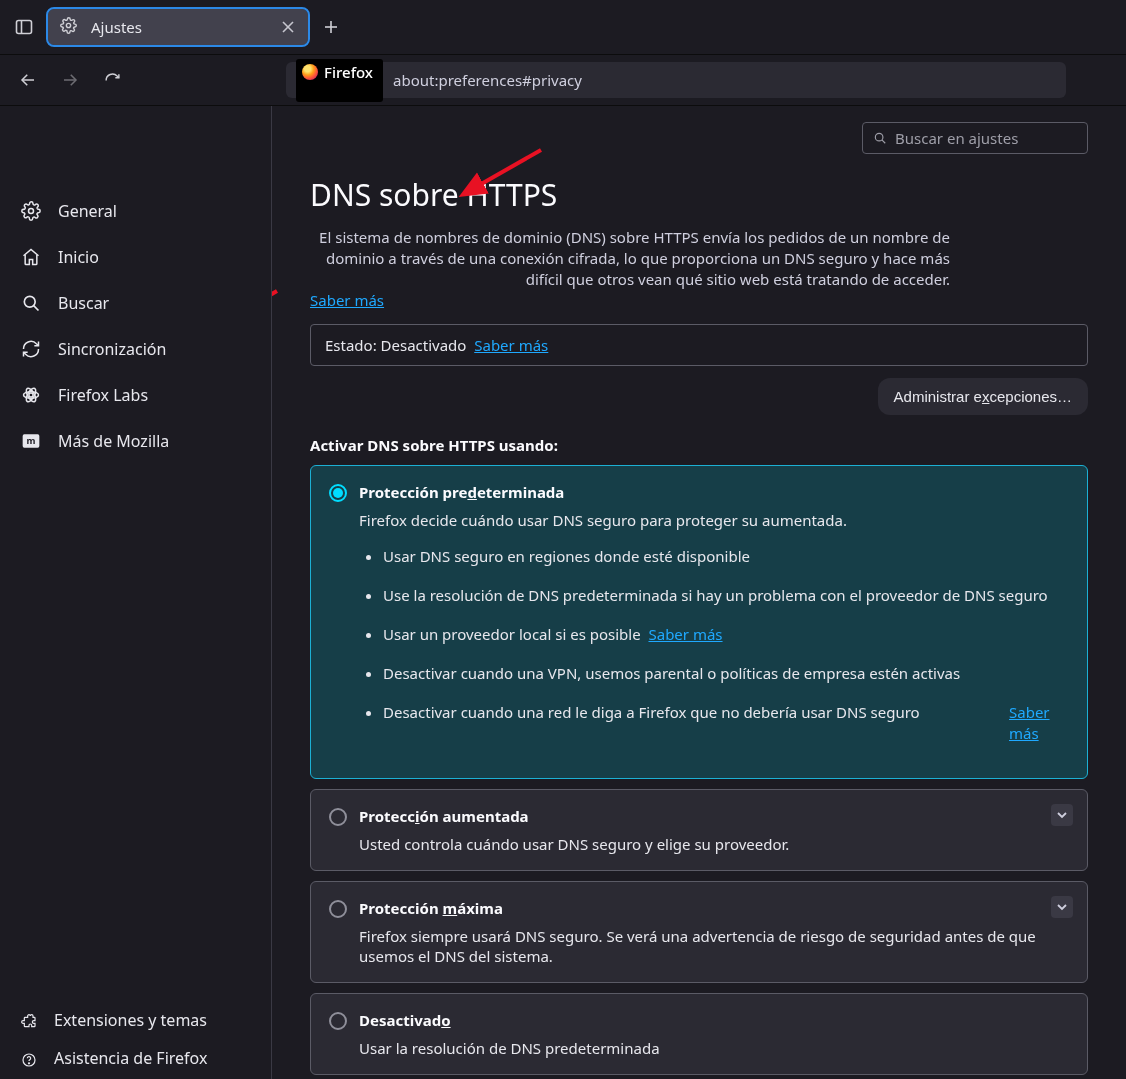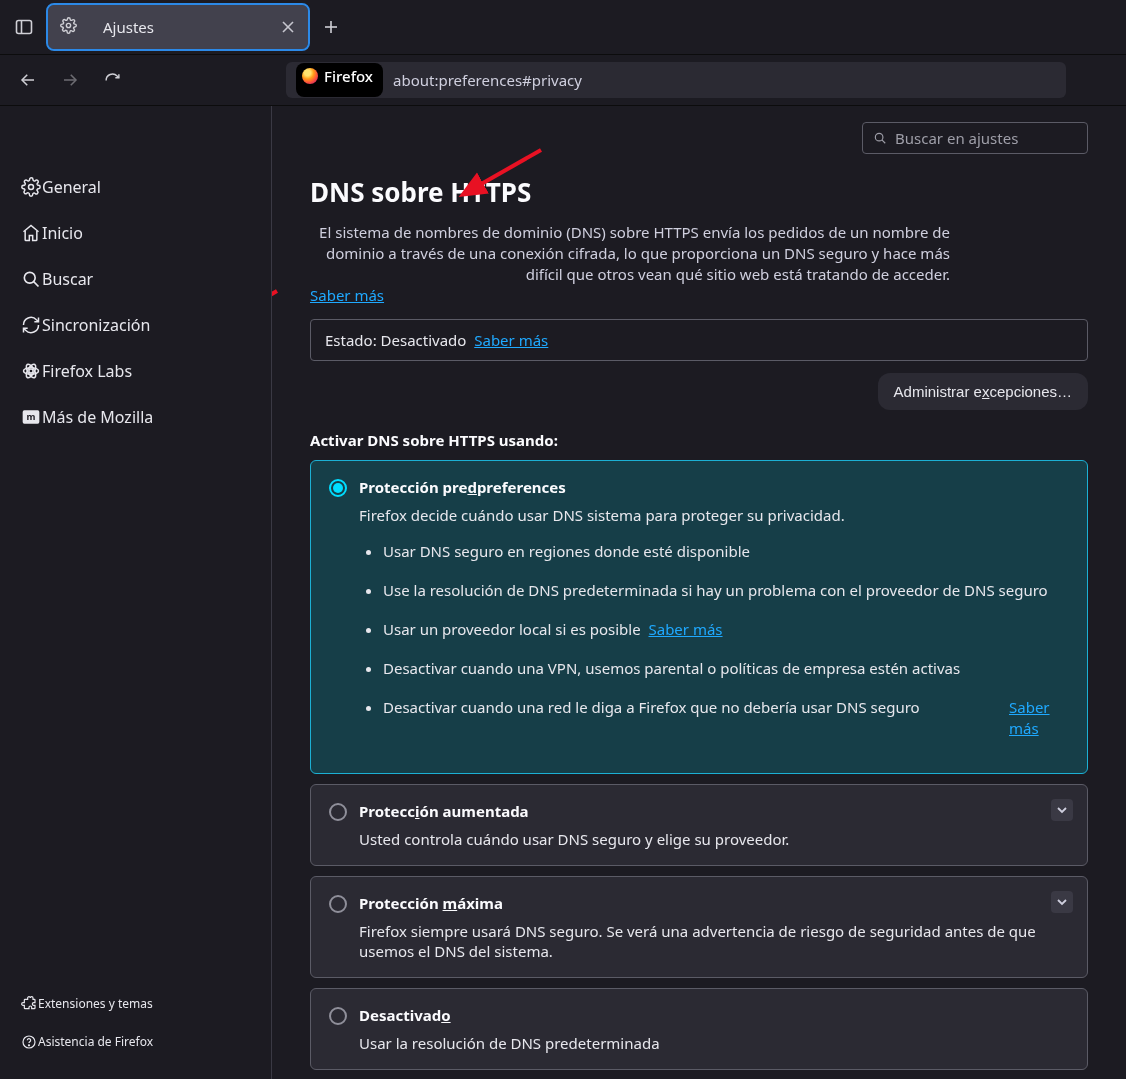--- a/index.html
+++ b/index.html
@@ -22,27 +22,27 @@
     gap: 6px;
     border-bottom: 1px solid #0c0c0d;
   }
   .panel-btn {
     width: 36px; height: 36px;
     display: flex; align-items: center; justify-content: center;
     border-radius: 4px;
     color: #d0d0d6;
   }
   .tab {
-    height: 44px;
+    height: 36px;
     background: #42414d;
     border-radius: 6px;
     display: flex;
     align-items: center;
     padding: 0 10px 0 12px;
-    gap: 26px;
+    gap: 14px;
     min-width: 260px;
     color: #e7e7ed;
     position: relative;
   }
   .tab-outline::before {
     content:""; position:absolute; inset:-2px; border:2px solid #2c89e7; border-radius:8px;
   }
   .tab-close {
     width:20px;height:20px;display:flex;align-items:center;justify-content:center;color:#c6c6cf;
     border-radius:3px;
@@ -68,65 +68,65 @@
     background: #2b2a33;
     border-radius: 6px;
     display:flex;align-items:center;
     padding: 0 10px;
     margin-left: 150px;
     max-width: 780px;
     gap: 10px;
     color: #fbfbfe;
   }
   .fx-badge {
-    background:#000; color:#fff; border-radius:8px; padding:3px 10px 11px 6px;
+    background:#000; color:#fff; border-radius:3px; padding:3px 10px 20px 6px;
     display:flex;align-items:center;gap:6px; font-weight:500;
   }
   .fx-ball{width:16px;height:16px;border-radius:50%;background: radial-gradient(circle at 35% 30%, #ffe36e 0 20%, #ff9f1a 40%, #ff5a36 60%, #b5007f 100%);}
   .url-text { color:#cfcfde; }
   
   .content {
     display:flex;
     height: calc(1079px - 55px - 51px);
   }
   .sidebar {
     width: 272px;
     border-right: 1px solid #3a3944;
     padding: 70px 8px 10px 8px;
     display:flex;flex-direction:column;
     background:#1c1b22;
     position:relative;
   }
   .side-item {
-    display:flex;align-items:flex-start;
+    display:flex;align-items:flex-end;gap:16px;
     height:46px;
     padding:0 12px;
     border-radius:6px;
     color:#e7e7ed;
     font-size:16px;
   }
   .side-item.active { color:#2fb6ff; }
   .side-item .ico { width:22px;height:22px;display:flex;align-items:center;justify-content:center;color:inherit; }
   .side-bottom {
     position:absolute;left:8px;right:8px;bottom:10px;display:flex;flex-direction:column;gap:2px;
   }
-  .side-bottom .side-item{height:36px;font-size:12px;}
+  .side-bottom .side-item{height:36px;font-size:16px;}
   .side-bottom .ico{width:18px;height:18px;}
   .main {
     flex:1;
     overflow:auto;
     padding: 16px 38px 20px 38px;
     position:relative;
   }
   .search-row{display:flex;justify-content:flex-end;margin-bottom:20px;}
   .search-box{
     width:226px;height:32px;border:1px solid #5b5b66;border-radius:4px;background:#1c1b22;
     display:flex;align-items:center;padding:0 10px;gap:8px;color:#9e9ea8;
   }
-  h1.section-title{font-size:26px;font-weight:700;margin:14px 0 12px 0;}
+  h1.section-title{font-size:30px;font-weight:400;margin:14px 0 12px 0;}
   .desc{color:#cfcfde;line-height:1.4;max-width:640px;text-align:right;}
   a.link{color:#1fa9ff;text-decoration:underline;}
   .status-box{
     border:1px solid #5b5b66;border-radius:4px;padding:10px 14px;margin-top:14px;
     color:#e7e7ed;
   }
   .right-btn-row{display:flex;justify-content:flex-end;margin-top:12px;}
   .btn{
     background:#2b2a33;border:0;color:#e7e7ed;padding:10px 16px;border-radius:12px;font-size:15px;
   }
@@ -350,23 +350,23 @@
     <div class="right-btn-row">
       <button class="btn"><span>Administrar e</span><span class="u">x</span><span>cepciones…</span></button>
     </div>
 
     <div class="subhead">Activar DNS sobre HTTPS usando:</div>
 
     
     <div class="option-card selected">
       <div class="opt-head">
         <span class="radio on"></span>
-        <span class="opt-title"><span>Protección pre</span><span class="u">d</span><span>preferences</span></span>
-      </div>
-      <div class="opt-desc">Firefox decide cuándo usar DNS sistema para proteger su privacidad.</div>
+        <span class="opt-title"><span>Protección pre</span><span class="u">d</span><span>eterminada</span></span>
+      </div>
+      <div class="opt-desc">Firefox decide cuándo usar DNS seguro para proteger su aumentada.</div>
       <ul class="bullets">
         <li>Usar DNS seguro en regiones donde esté disponible</li>
         <li>Use la resolución de DNS predeterminada si hay un problema con el proveedor de DNS seguro</li>
         <li><span>Usar un proveedor local si es posible</span>&nbsp;&nbsp;<a href="#" class="link">Saber más</a></li>
         <li>Desactivar cuando una VPN, usemos parental o políticas de empresa estén activas</li>
         <li>
           <div class="li-row">
             <span class="txt">Desactivar cuando una red le diga a Firefox que no debería usar DNS seguro</span>
             <a href="#" class="link" style="max-width:60px">Saber más</a>
           </div>

